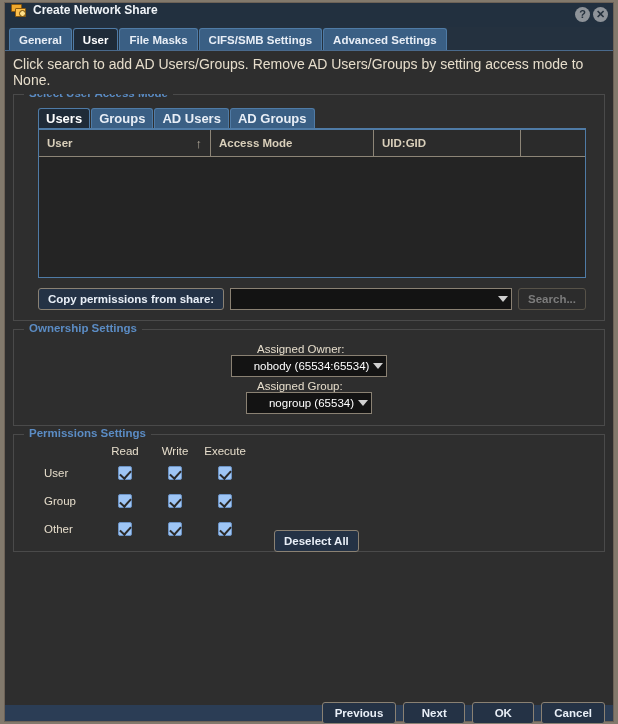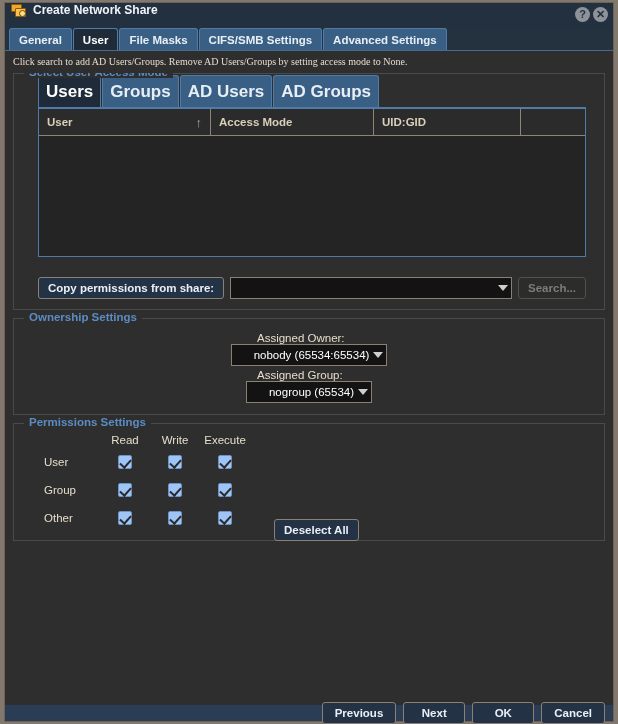--- a/index.html
+++ b/index.html
@@ -107,24 +107,23 @@
     white-space: nowrap;
   }
   .tab.active {
     background: #1f2b38;
     color: #ffffff;
     border-color: #4f7ba6;
   }
   
   .instruction {
     padding: 5px 8px 6px 8px;
-    font-size: 10px;
+    font-size: 14px;
     color: #e6ddcb;
     flex: 0 0 auto;
-    font-family: Liberation Serif, serif;
   }
   
   .body {
     flex: 1 1 auto;
     padding: 0 8px;
     overflow: hidden;
     position: relative;
   }
   
   .groupbox {
@@ -144,25 +143,25 @@
     white-space: nowrap;
   }
   
   .subtabs {
     display: flex;
     align-items: flex-end;
     margin: 2px 0 0 16px;
     height: 21px;
   }
   .subtab {
-    height: 32px;
+    height: 20px;
     padding: 8px 7px;
     display: flex;
     align-items: center;
-    font-size: 17px;
+    font-size: 13px;
     font-weight: bold;
     color: #e8eef6;
     background: #3a5f84;
     border: 1px solid #4f7ba6;
     border-bottom: none;
     border-radius: 3px 3px 0 0;
     margin-right: 1px;
     cursor: pointer;
     white-space: nowrap;
   }
@@ -211,21 +210,21 @@
     line-height: 1;
   }
   .tbody {
     flex: 1 1 auto;
     background: #242424;
   }
   
   .copy-row {
     display: flex;
     align-items: center;
-    margin: 20px 10px 2px 16px;
+    margin: 10px 10px 2px 16px;
     gap: 6px;
     justify-content: space-between;
   }
   .btn {
     background: #243245;
     border: 1px solid #8a8173;
     border-radius: 3px;
     color: #e9eff7;
     font-size: 11.5px;
     font-weight: bold;

